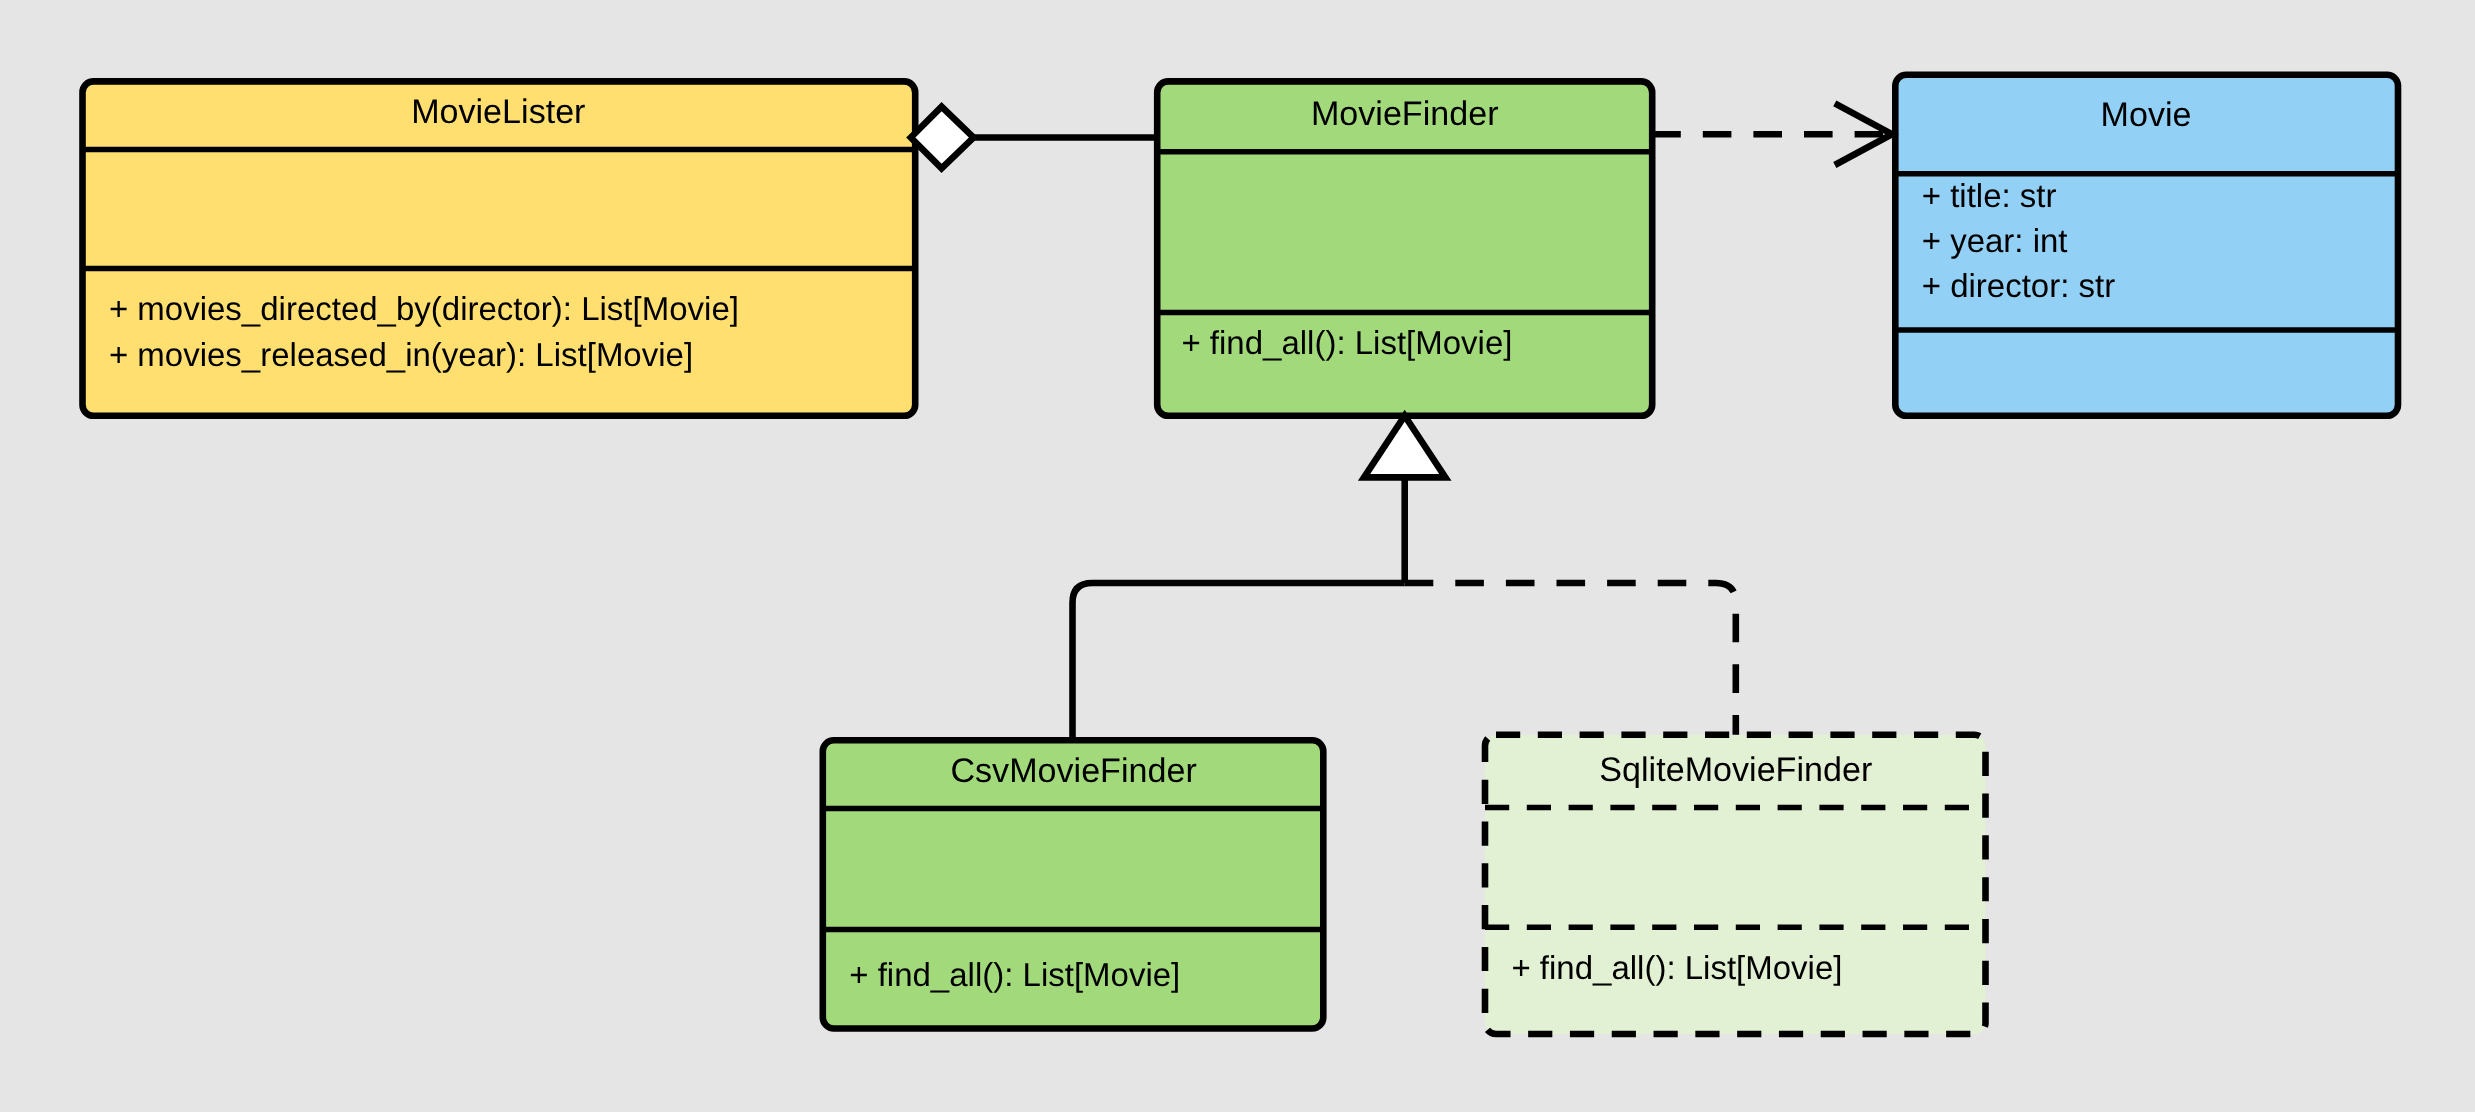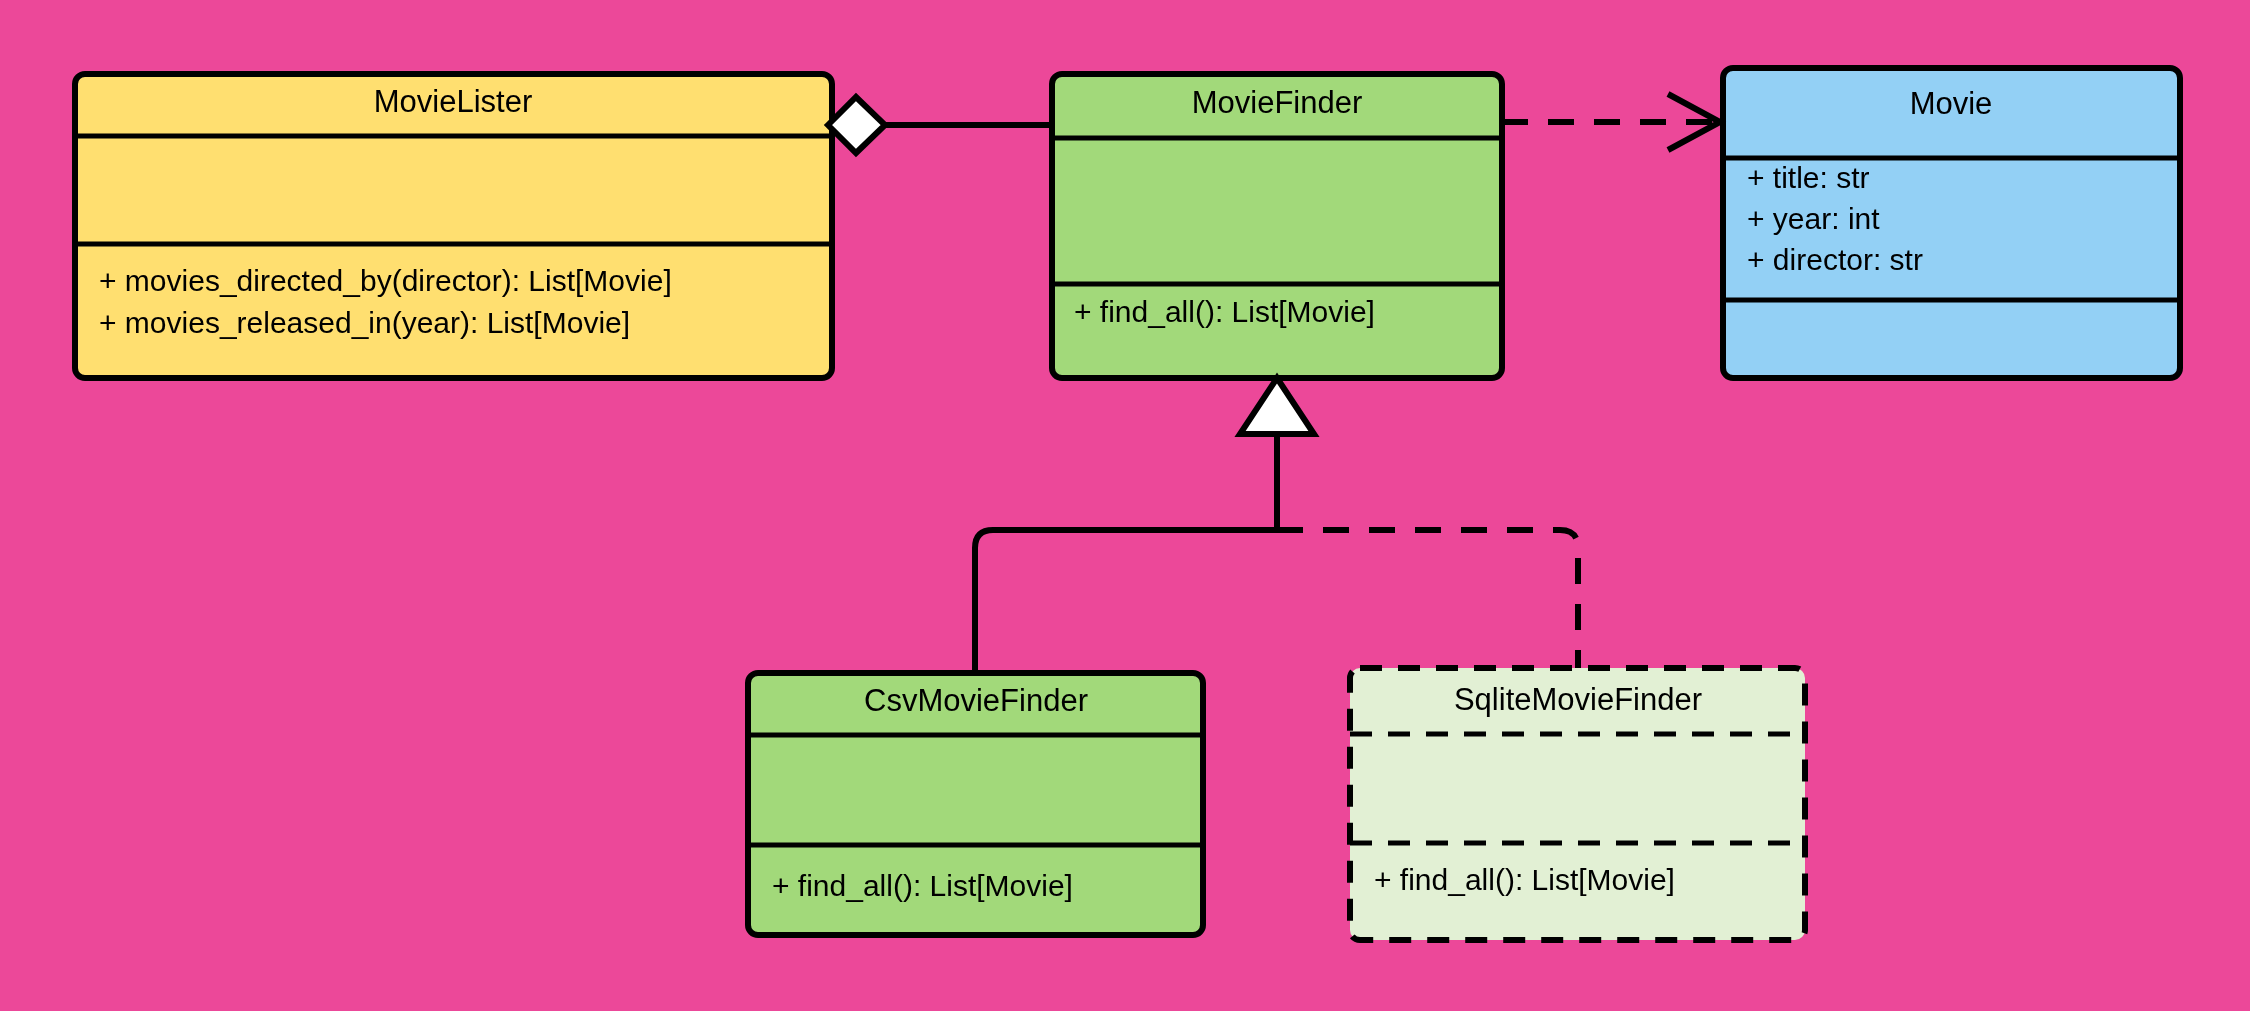--- a/index.html
+++ b/index.html
@@ -10,21 +10,21 @@
   body {
     width: 2250px;
     height: 1011px;
     font-family: "Liberation Sans", sans-serif;
     overflow: hidden;
   }
   #diagram-root {
     position: relative;
     width: 2250px;
     height: 1011px;
-    background: #ec4899;
+    background: #e5e5e5;
   }
   svg.canvas {
     position: absolute;
     top: 0;
     left: 0;
     width: 2250px;
     height: 1011px;
     display: block;
   }
   text {

